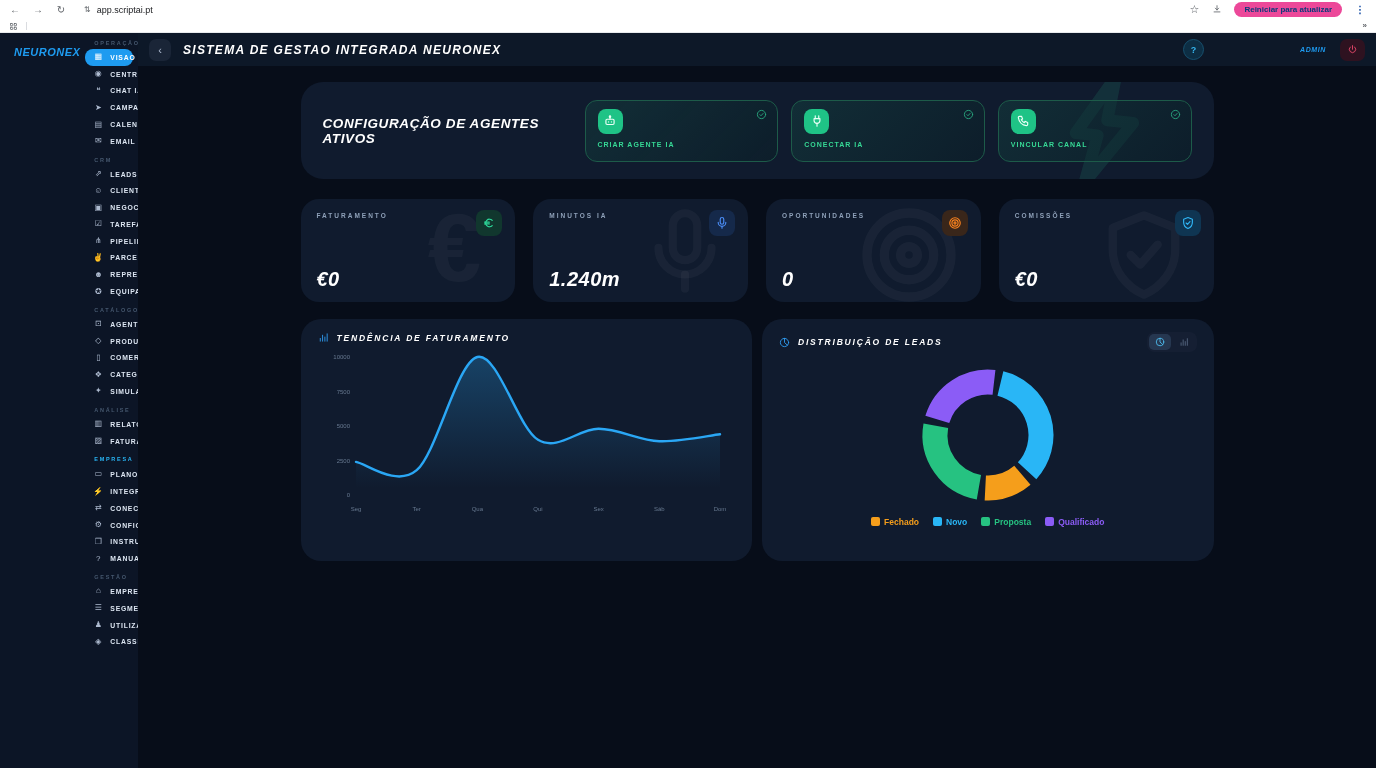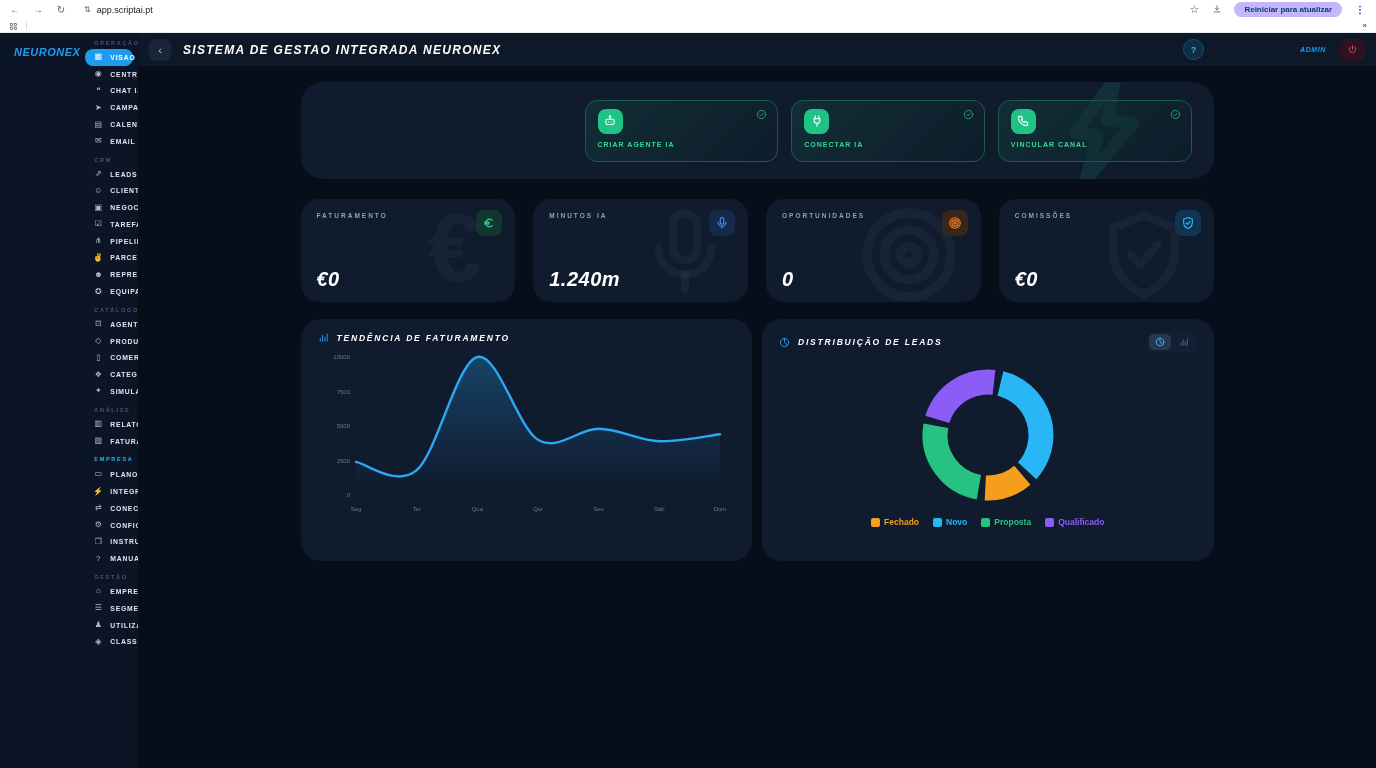--- a/index.html
+++ b/index.html
@@ -6,21 +6,21 @@
   html,body{width:1376px;height:768px;overflow:hidden}
   body{background:#05080f;font-family:"Liberation Sans",sans-serif;-webkit-font-smoothing:antialiased}
 
   
   .chrome{height:33px;background:#fff;display:flex;flex-direction:column}
   .toolbar{height:19px;display:flex;align-items:center;padding:0 9px;gap:11px}
   .tb-ico{color:#5f6368;font-size:10px;line-height:1;width:12px;text-align:center}
   .url-zone{flex:1;display:flex;align-items:center;gap:6px;padding-left:6px}
   .site-ico{color:#5f6368;font-size:8px}
   .url-text{font-size:9px;color:#202124}
-  .update-pill{background:#c4b5fd;color:#0a3b7a;font-size:8px;font-weight:700;padding:3px 10px;border-radius:9px;white-space:nowrap}
+  .update-pill{background:#ec4899;color:#0a3b7a;font-size:8px;font-weight:700;padding:3px 10px;border-radius:9px;white-space:nowrap}
   .kebab{color:#174ea6;font-size:10px;font-weight:700;padding:0 2px}
   .bookmarks{height:14px;display:flex;align-items:center;justify-content:space-between;padding:0 9px;border-bottom:1px solid #e8eaed}
   .bm-left{display:flex;align-items:center;gap:8px}
   .bm-divider{width:1px;height:8px;background:#dadce0}
   .chev{color:#5f6368;font-size:8px;font-weight:700}
 
   
   .app{display:flex;height:735px}
   .sidebar{width:138px;background:#0c1526;display:flex;flex-direction:row;flex:none}
   .logo{color:#1e9bf0;font-weight:800;font-style:italic;font-size:11px;letter-spacing:.5px;padding:13px 0 8px 14px}
@@ -73,21 +73,21 @@
   .chart-head{display:flex;align-items:center;gap:8px}
   .chart-head-ico{color:#2f9bf0;line-height:0}
   .chart-title{color:#fff;font-size:8.5px;font-weight:800;font-style:italic;letter-spacing:1.8px}
   .chart-toggle{margin-left:auto;background:#151f33;border-radius:7px;padding:2px;display:flex;gap:2px}
   .tg{width:22px;height:16px;border-radius:5px;display:flex;align-items:center;justify-content:center;color:#5c6e88;cursor:pointer;line-height:0}
   .tg.active{background:#263750;color:#4fc3f7}
   .line-chart-wrap{margin-top:2px}
   .tick{fill:#66788f;font-size:6px}
   .donut-wrap{display:flex;flex-direction:column;align-items:center}
   .legend{display:flex;gap:14px;justify-content:center;margin-top:7px}
-  .legend-item{display:flex;align-items:flex-end;gap:4px;font-size:8.5px;font-weight:600}
+  .legend-item{display:flex;align-items:flex-start;gap:4px;font-size:8.5px;font-weight:600}
   .legend-swatch{width:9px;height:9px;border-radius:2px}
 </style>
 </head>
 <body>
 
 <div class="chrome">
   <div class="toolbar">
     <span class="tb-ico">←</span>
     <span class="tb-ico">→</span>
     <span class="tb-ico">↻</span>
@@ -272,20 +272,21 @@
     </div>
 
     <div class="main">
       <div class="content">
 
         <div class="hero">
           <span class="lightning" id="lightning-mark"><svg width="96" height="124" viewBox="0 0 48 62" fill="none" stroke="currentColor" stroke-width="6" stroke-linejoin="round">
                 <path d="M27 4 10 34h11L17 58 38 26H25z"></path>
               </svg></span>
           <div class="hero-text">
+            <div class="hero-title">CONFIGURAÇÃO DE AGENTES ATIVOS</div>
           </div>
           <div class="hero-actions" id="hero-actions">
               <div class="action-card">
                 <span class="action-tile">
                   <svg width="14" height="14" viewBox="0 0 24 24" fill="none" stroke="currentColor" stroke-width="2" stroke-linecap="round" stroke-linejoin="round">
                     <rect x="5" y="9" width="14" height="9" rx="2"></rect>
                     <path d="M12 9V6"></path>
                     <circle cx="12" cy="4.5" r="1.2"></circle>
                     <circle cx="9.5" cy="13.5" r="1" fill="currentColor" stroke="none"></circle>
                     <circle cx="14.5" cy="13.5" r="1" fill="currentColor" stroke="none"></circle>

